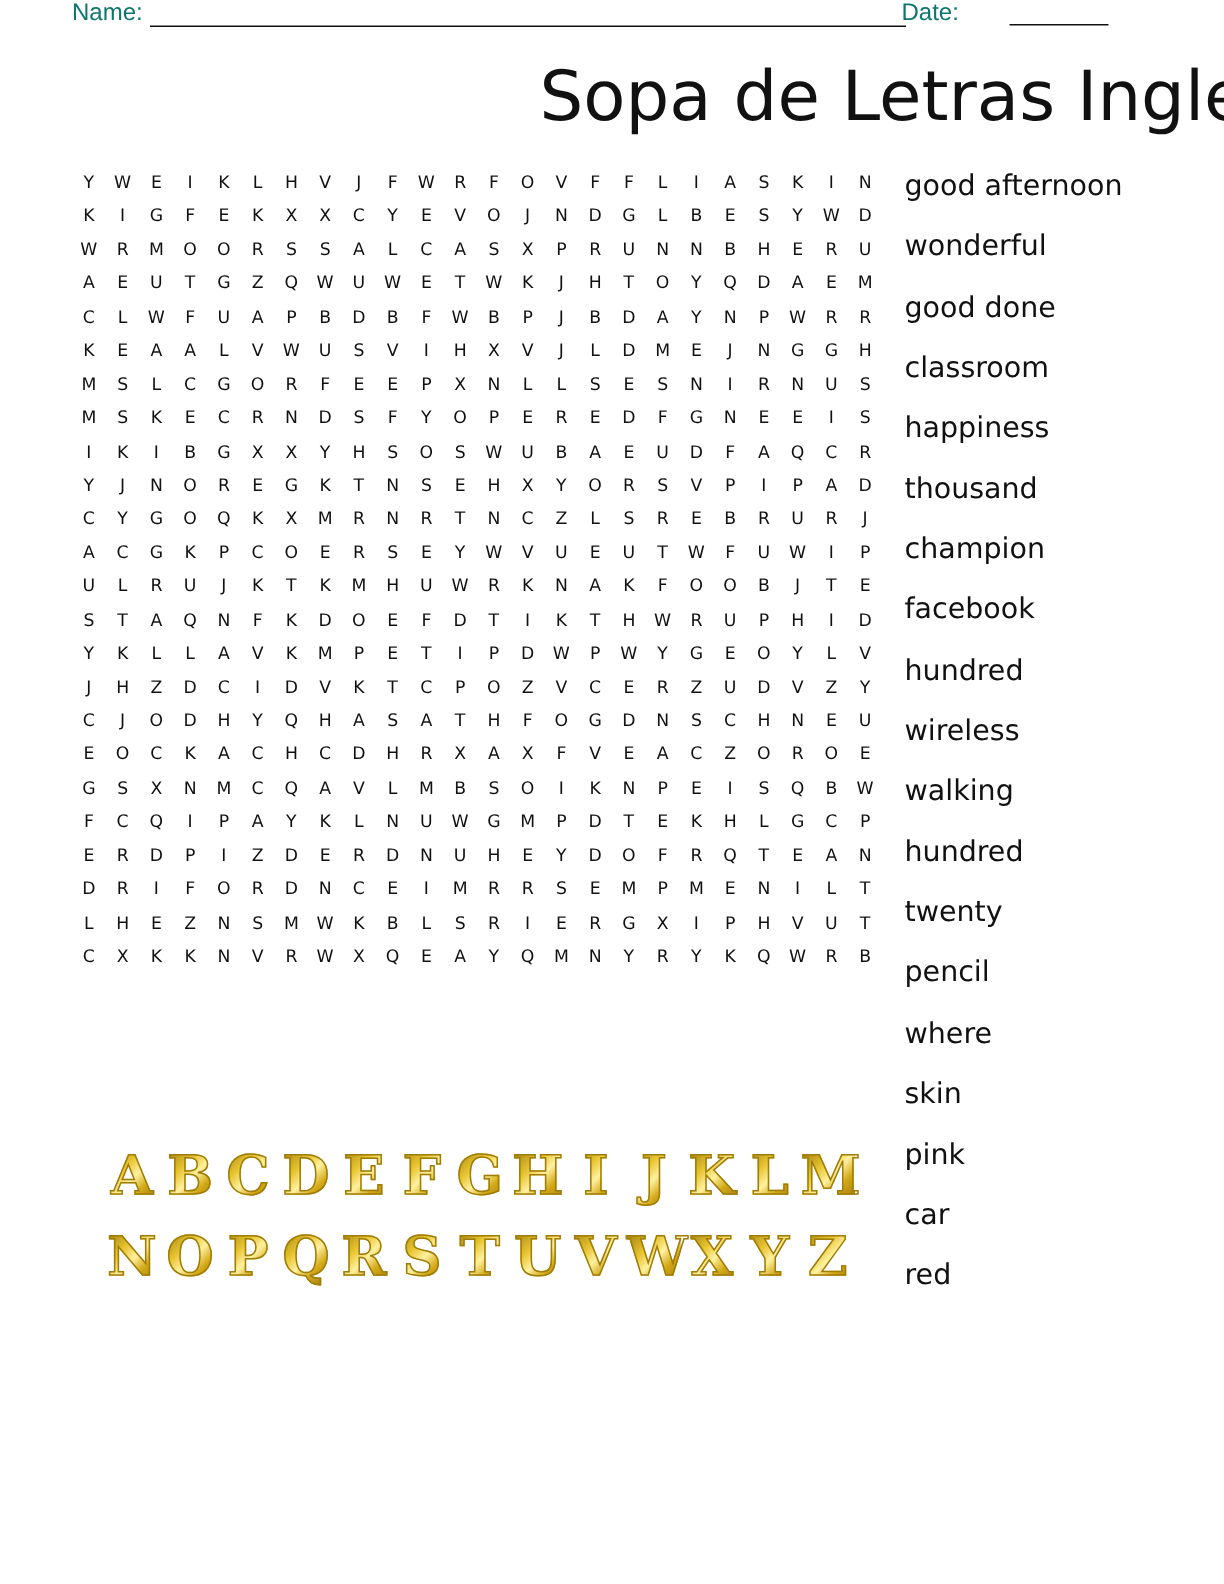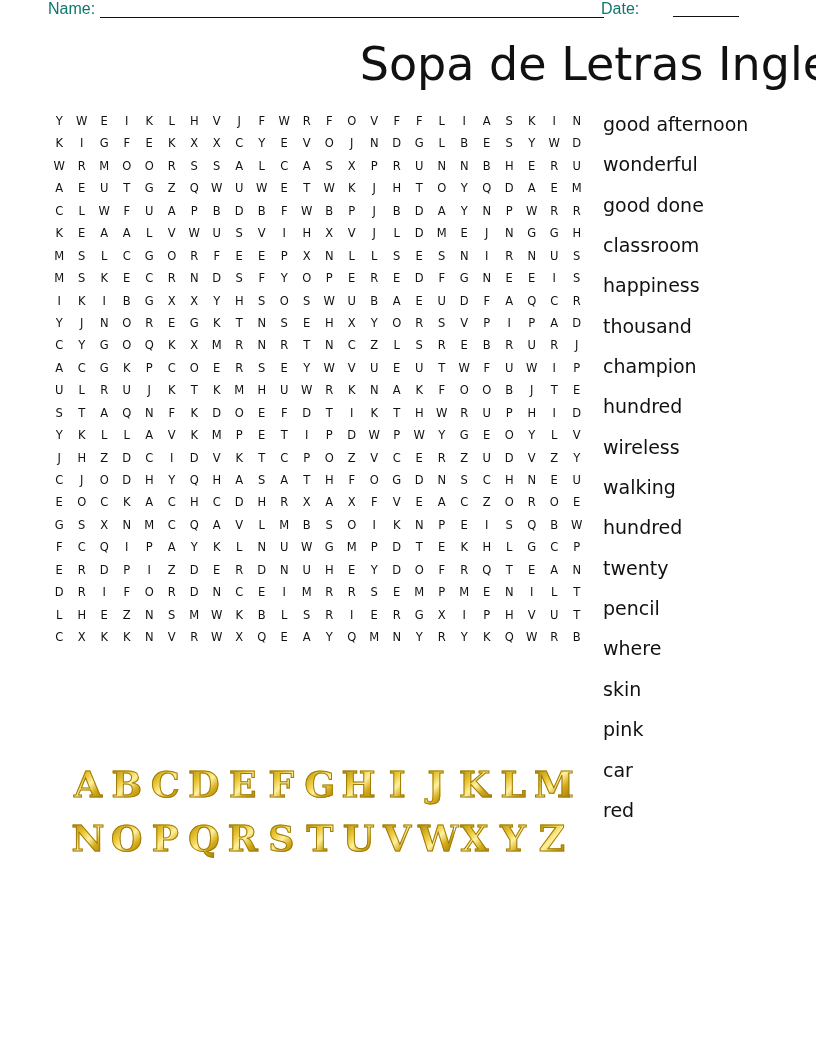--- a/index.html
+++ b/index.html
@@ -697,20 +697,21 @@
   </div>
 
 <div class="word-list" id="word-list">
     <div class="word">good afternoon</div>
     <div class="word">wonderful</div>
     <div class="word">good done</div>
     <div class="word">classroom</div>
     <div class="word">happiness</div>
     <div class="word">thousand</div>
     <div class="word">champion</div>
+    <div class="word">facebook</div>
     <div class="word">hundred</div>
     <div class="word">wireless</div>
     <div class="word">walking</div>
     <div class="word">hundred</div>
     <div class="word">twenty</div>
     <div class="word">pencil</div>
     <div class="word">where</div>
     <div class="word">skin</div>
     <div class="word">pink</div>
     <div class="word">car</div>

